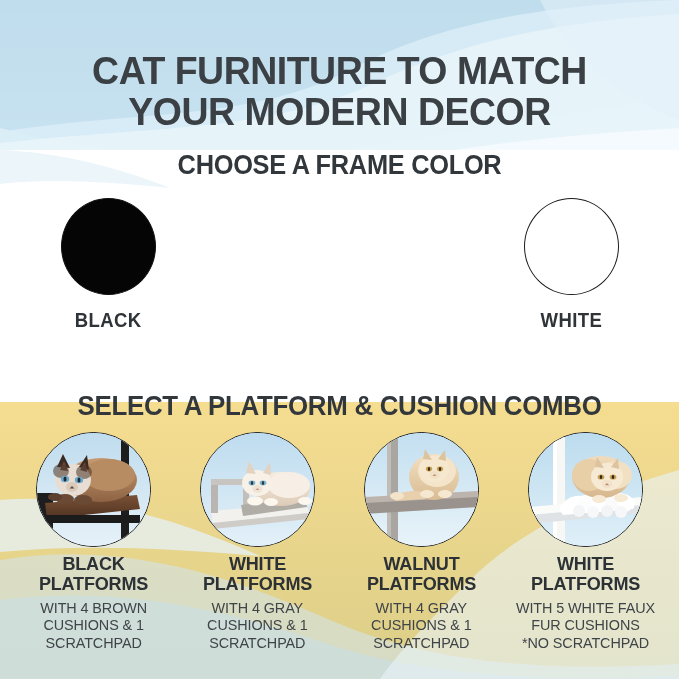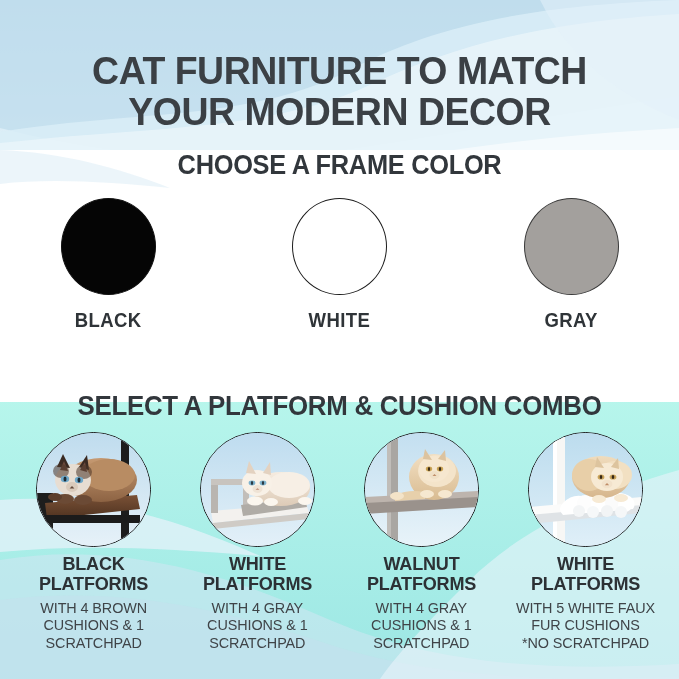--- a/index.html
+++ b/index.html
@@ -4,21 +4,21 @@
 <style>
   html,body{margin:0;padding:0;}
   body{
     width:679px;height:679px;overflow:hidden;
     font-family:"Liberation Sans", sans-serif;
     background:#ffffff;
     position:relative;
   }
   #stage{
     position:absolute;inset:0;width:679px;height:679px;overflow:hidden;
-    background:#5eead4;
+    background:#eab308;
   }
   
   .bg-layer{position:absolute;inset:0;width:679px;height:679px;pointer-events:none;}
   .bg-svg{display:block;width:679px;height:679px;}
 
   
   #content{position:absolute;inset:0;width:679px;height:679px;}
 
   .title{
     position:absolute;left:0;right:0;top:24px;
@@ -160,24 +160,20 @@
       <div class="swatch-cell">
         <div class="swatch black"></div>
         <div class="swatch-label">BLACK</div>
       </div>
 
       <div class="swatch-cell">
         <div class="swatch white"></div>
         <div class="swatch-label">WHITE</div>
       </div>
 
-      <div class="swatch-cell">
-        <div class="swatch gray"></div>
-        <div class="swatch-label">GRAY</div>
-      </div>
 
 
     </div>
 
     <div class="section-head" id="combo-head">SELECT A PLATFORM &amp; CUSHION COMBO</div>
 
     <div id="combo-row">
 
       <div class="combo-cell">
         <div class="photo">

